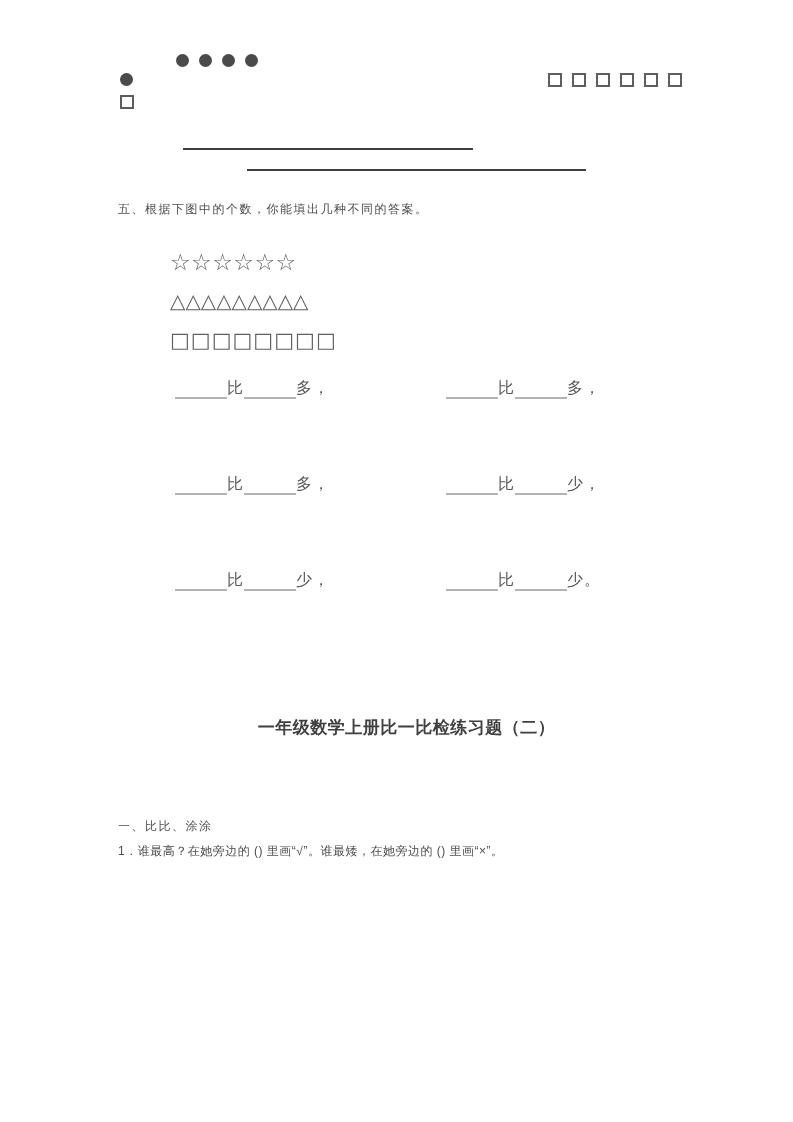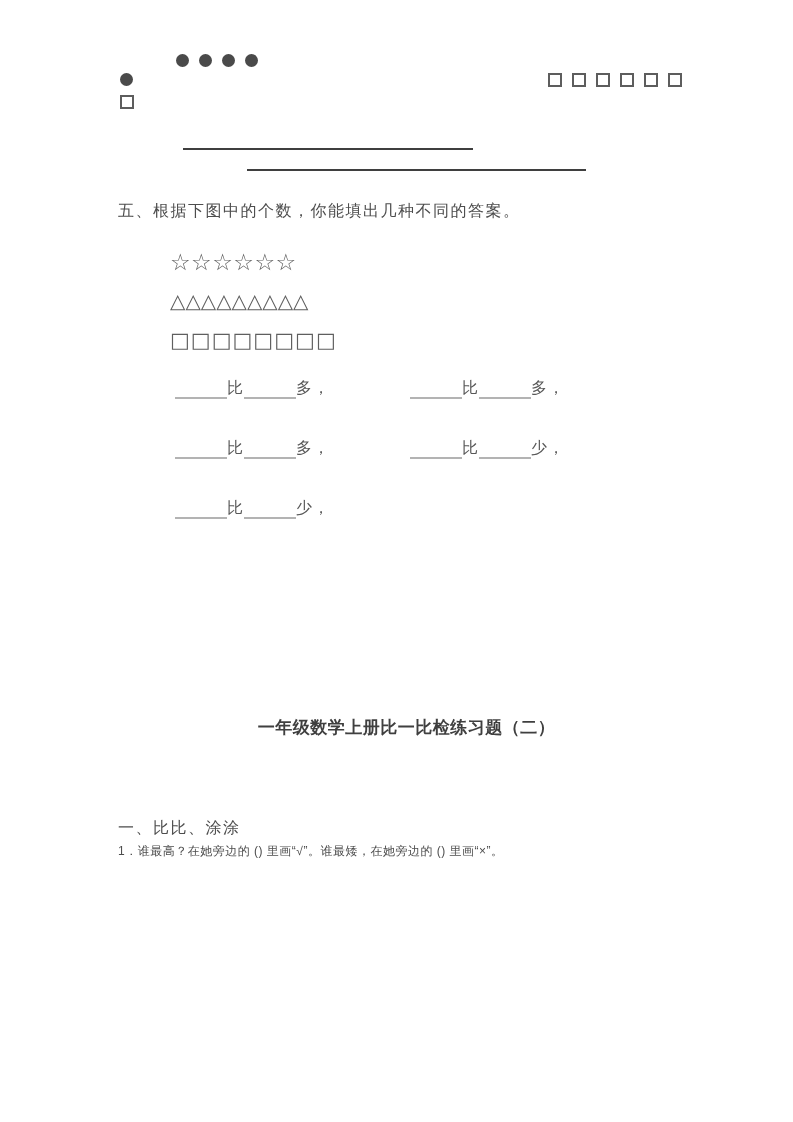--- a/index.html
+++ b/index.html
@@ -29,21 +29,21 @@
     border: 2px solid #5d5d5d; box-sizing: border-box;
     background: #ffffff; margin-right: 10px; vertical-align: top;
   }
 
   
   .answer-line { position: absolute; height: 0; border-top: 2px solid #3f3f3f; }
   .line-a { left: 183px; top: 148px; width: 290px; }
   .line-b { left: 247px; top: 169px; width: 339px; }
 
   
-  .heading { position: absolute; font-size: 16px; letter-spacing: 1.5px; color: #4d4d4d; white-space: nowrap; }
+  .heading { position: absolute; font-size: 12px; letter-spacing: 1.5px; color: #4d4d4d; white-space: nowrap; }
   .q5 { left: 118px; top: 201px; }
   .s1 { left: 118px; top: 818px; }
   .item1 {
     position: absolute; left: 118px; top: 843px;
     font-size: 12px; letter-spacing: 0.5px; color: #4d4d4d; white-space: nowrap;
   }
   .title2 {
     position: absolute; top: 716px; left: 10px; width: 100%;
     text-align: center; font-weight: bold; font-size: 17px;
     letter-spacing: 0.5px; color: #3f3f3f; white-space: nowrap;
@@ -55,21 +55,21 @@
     font-family: "DejaVu Sans", sans-serif; line-height: 1; white-space: nowrap;
   }
   .row-stars     { top: 251px; font-size: 23px; letter-spacing: 0.5px; }
   .row-triangles { top: 291px; font-size: 20px; letter-spacing: 0px; }
   .row-squares   { top: 330px; font-size: 21px; letter-spacing: 1px; }
 
   
   .fill-grid {
     position: absolute; left: 175px; top: 378px;
     display: grid; grid-template-columns: 235px 235px; grid-auto-rows: 60px;
-    font-size: 16px; color: #585858;
+    font-size: 16px; color: #585858; gap: 36px;
   }
   .cell { white-space: nowrap; }
   .blank {
     display: inline-block; width: 52px; height: 16px;
     border-bottom: 2px solid #b3b3b3; vertical-align: bottom;
   }
   .w { letter-spacing: 1px; }
 </style>
 </head>
 <body>
@@ -105,20 +105,23 @@
     </div>
 
     <div class="cell">
       <span class="blank"></span><span class="w">比</span><span class="blank"></span><span class="w">少</span><span class="w">，</span>
     </div>
 
     <div class="cell">
       <span class="blank"></span><span class="w">比</span><span class="blank"></span><span class="w">少</span><span class="w">，</span>
     </div>
 
+    <div class="cell">
+      <span class="blank"></span><span class="w">比</span><span class="blank"></span><span class="w">少</span><span class="w">。</span>
+    </div>
 
   </div>
 
   <div class="title2">一年级数学上册比一比检练习题（二）</div>
 
   <div class="heading s1">一、比比、涂涂</div>
 
   <div class="item1">1．谁最高？在她旁边的 () 里画“√”。谁最矮，在她旁边的 () 里画“×”。</div>
 
 </div>

